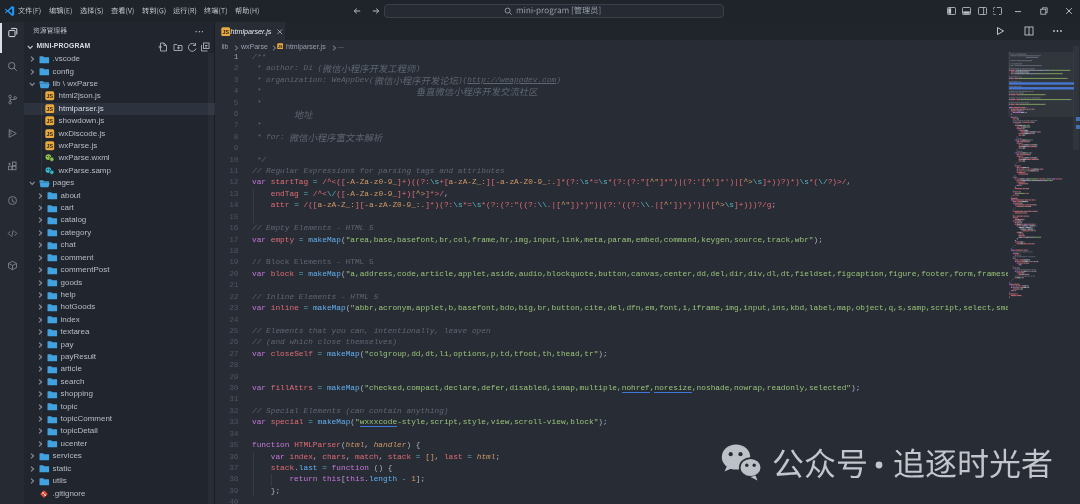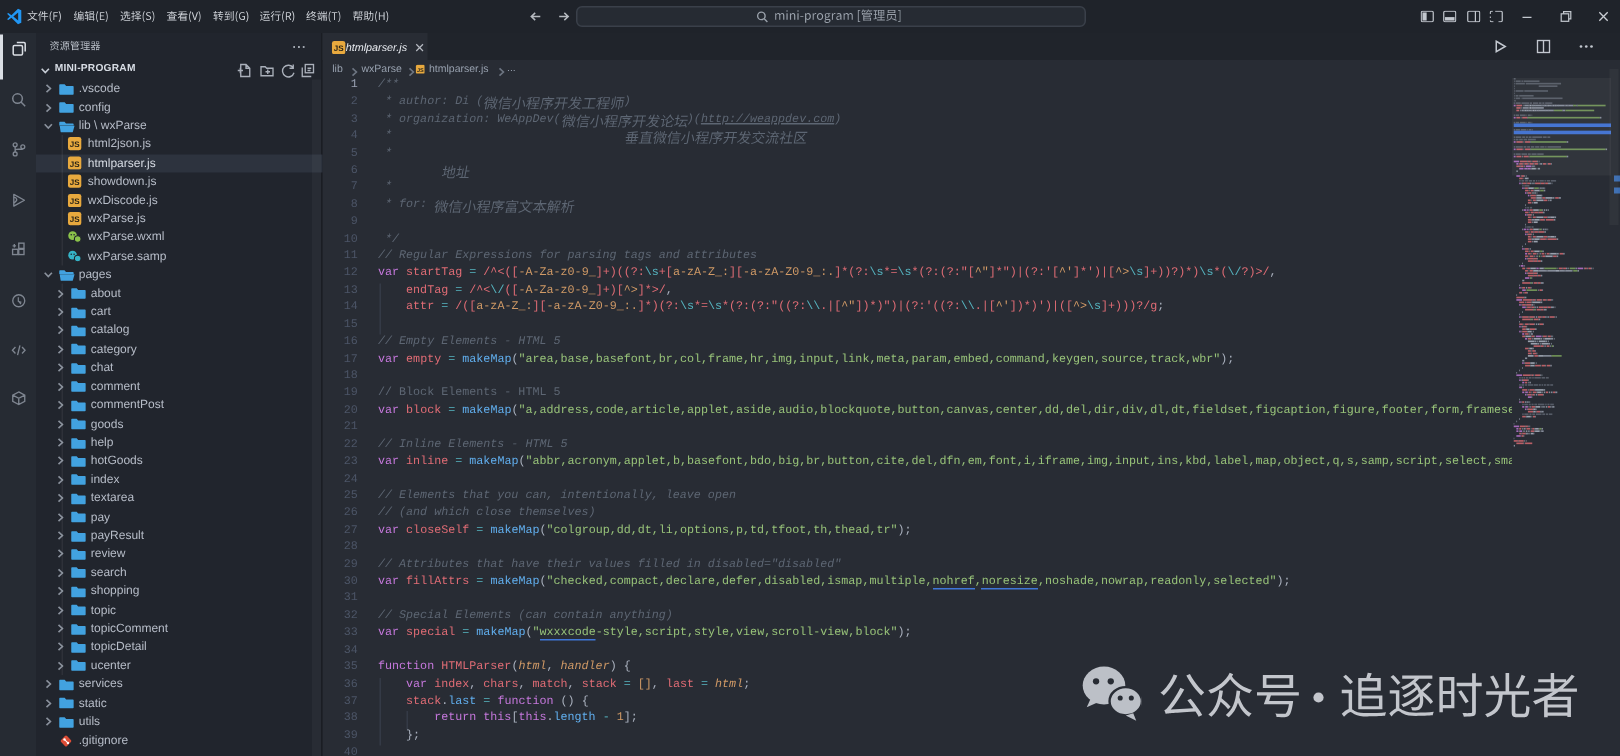--- a/index.html
+++ b/index.html
@@ -305,21 +305,21 @@
     <svg style="position:absolute;left:46.5px;top:351.5px" width="11" height="11" viewBox="0 0 11 11">
       <path d="M1,2.2 h3.1 l1,1.1 h4.5 a0.5,0.5 0 0 1 0.5,0.5 v4.9 a0.5,0.5 0 0 1 -0.5,0.5 h-8.6 a0.5,0.5 0 0 1 -0.5,-0.5 v-6 a0.5,0.5 0 0 1 0.5,-0.5 z" fill="#42a2e0"></path>
     </svg>
     <div style="position:absolute;left:60.5px;top:351.9px;font-size:8px;line-height:10px;color:#b7bdc8;white-space:nowrap">payResult</div>
     <svg style="position:absolute;left:36.0px;top:365.4px" width="8" height="8" viewBox="0 0 8 8">
       <path d="M3,1.6 L5.6,4 L3,6.4" fill="none" stroke="#8a919c" stroke-width="1.1"></path>
     </svg>
     <svg style="position:absolute;left:46.5px;top:364.0px" width="11" height="11" viewBox="0 0 11 11">
       <path d="M1,2.2 h3.1 l1,1.1 h4.5 a0.5,0.5 0 0 1 0.5,0.5 v4.9 a0.5,0.5 0 0 1 -0.5,0.5 h-8.6 a0.5,0.5 0 0 1 -0.5,-0.5 v-6 a0.5,0.5 0 0 1 0.5,-0.5 z" fill="#42a2e0"></path>
     </svg>
-    <div style="position:absolute;left:60.5px;top:364.4px;font-size:8px;line-height:10px;color:#b7bdc8;white-space:nowrap">review</div>
+    <div style="position:absolute;left:60.5px;top:364.4px;font-size:8px;line-height:10px;color:#b7bdc8;white-space:nowrap">article</div>
     <svg style="position:absolute;left:36.0px;top:377.8px" width="8" height="8" viewBox="0 0 8 8">
       <path d="M3,1.6 L5.6,4 L3,6.4" fill="none" stroke="#8a919c" stroke-width="1.1"></path>
     </svg>
     <svg style="position:absolute;left:46.5px;top:376.4px" width="11" height="11" viewBox="0 0 11 11">
       <path d="M1,2.2 h3.1 l1,1.1 h4.5 a0.5,0.5 0 0 1 0.5,0.5 v4.9 a0.5,0.5 0 0 1 -0.5,0.5 h-8.6 a0.5,0.5 0 0 1 -0.5,-0.5 v-6 a0.5,0.5 0 0 1 0.5,-0.5 z" fill="#42a2e0"></path>
     </svg>
     <div style="position:absolute;left:60.5px;top:376.8px;font-size:8px;line-height:10px;color:#b7bdc8;white-space:nowrap">search</div>
     <svg style="position:absolute;left:36.0px;top:390.2px" width="8" height="8" viewBox="0 0 8 8">
       <path d="M3,1.6 L5.6,4 L3,6.4" fill="none" stroke="#8a919c" stroke-width="1.1"></path>
     </svg>
@@ -485,21 +485,20 @@
         <div class="cl" style="top:257.4px"><span style="color:#5d6673;">// Block Elements - HTML 5</span></div>
         <div class="cl" style="top:268.8px"><span style="color:#c678dd">var</span><span style="color:#abb2bf"> </span><span style="color:#e06c75">block</span><span style="color:#abb2bf"> </span><span style="color:#56b6c2">=</span><span style="color:#abb2bf"> </span><span style="color:#61afef">makeMap</span><span style="color:#abb2bf">(</span><span style="color:#98c379">"a,address,code,article,applet,aside,audio,blockquote,button,canvas,center,dd,del,dir,div,dl,dt,fieldset,figcaption,figure,footer,form,frameset,h1,h2,h3,h4,h5,h6,header,hgroup,hr,li,map,menu,noframes,noscript,object,ol,output,p,pre,section,table,tbody,td,tfoot,th,thead,tr,ul,video"</span></div>
         <div class="cl" style="top:280.2px"></div>
         <div class="cl" style="top:291.6px"><span style="color:#5d6673;font-style:italic">// Inline Elements - HTML 5</span></div>
         <div class="cl" style="top:303.0px"><span style="color:#c678dd">var</span><span style="color:#abb2bf"> </span><span style="color:#e06c75">inline</span><span style="color:#abb2bf"> </span><span style="color:#56b6c2">=</span><span style="color:#abb2bf"> </span><span style="color:#61afef">makeMap</span><span style="color:#abb2bf">(</span><span style="color:#98c379">"abbr,acronym,applet,b,basefont,bdo,big,br,button,cite,del,dfn,em,font,i,iframe,img,input,ins,kbd,label,map,object,q,s,samp,script,select,small,span,strike,strong,sub,sup,textarea,tt,u,var"</span></div>
         <div class="cl" style="top:314.5px"></div>
         <div class="cl" style="top:325.9px"><span style="color:#5d6673;font-style:italic">// Elements that you can, intentionally, leave open</span></div>
         <div class="cl" style="top:337.3px"><span style="color:#5d6673;font-style:italic">// (and which close themselves)</span></div>
         <div class="cl" style="top:348.7px"><span style="color:#c678dd">var</span><span style="color:#abb2bf"> </span><span style="color:#e06c75">closeSelf</span><span style="color:#abb2bf"> </span><span style="color:#56b6c2">=</span><span style="color:#abb2bf"> </span><span style="color:#61afef">makeMap</span><span style="color:#abb2bf">(</span><span style="color:#98c379">"colgroup,dd,dt,li,options,p,td,tfoot,th,thead,tr"</span><span style="color:#abb2bf">);</span></div>
         <div class="cl" style="top:360.1px"></div>
-        <div class="cl" style="top:371.6px"><span style="color:#5d6673;font-style:italic">// Attributes that have their values filled in disabled="disabled"</span></div>
         <div class="cl" style="top:383.0px"><span style="color:#c678dd">var</span><span style="color:#abb2bf"> </span><span style="color:#e06c75">fillAttrs</span><span style="color:#abb2bf"> </span><span style="color:#56b6c2">=</span><span style="color:#abb2bf"> </span><span style="color:#61afef">makeMap</span><span style="color:#abb2bf">(</span><span style="color:#98c379">"checked,compact,declare,defer,disabled,ismap,multiple,</span><span style="color:#98c379;border-bottom:1px solid #3f76d8">nohref</span><span style="color:#98c379">,</span><span style="color:#98c379;border-bottom:1px solid #3f76d8">noresize</span><span style="color:#98c379">,noshade,nowrap,readonly,selected"</span><span style="color:#abb2bf">);</span></div>
         <div class="cl" style="top:394.4px"></div>
         <div class="cl" style="top:405.8px"><span style="color:#5d6673;font-style:italic">// Special Elements (can contain anything)</span></div>
         <div class="cl" style="top:417.2px"><span style="color:#c678dd">var</span><span style="color:#abb2bf"> </span><span style="color:#e06c75">special</span><span style="color:#abb2bf"> </span><span style="color:#56b6c2">=</span><span style="color:#abb2bf"> </span><span style="color:#61afef">makeMap</span><span style="color:#abb2bf">(</span><span style="color:#98c379">"</span><span style="color:#98c379;border-bottom:1px solid #3f76d8">wxxxcode</span><span style="color:#98c379">-style,script,style,view,scroll-view,block"</span><span style="color:#abb2bf">);</span></div>
         <div class="cl" style="top:428.7px"></div>
         <div class="cl" style="top:440.1px"><span style="color:#c678dd">function</span><span style="color:#abb2bf"> </span><span style="color:#e06c75">HTMLParser</span><span style="color:#abb2bf">(</span><span style="color:#d19a66;font-style:italic">html</span><span style="color:#abb2bf">, </span><span style="color:#d19a66;font-style:italic">handler</span><span style="color:#abb2bf">) {</span></div>
         <div class="cl" style="top:451.5px"><span style="color:#abb2bf">    </span><span style="color:#c678dd">var</span><span style="color:#abb2bf"> </span><span style="color:#e06c75">index</span><span style="color:#abb2bf">, </span><span style="color:#e06c75">chars</span><span style="color:#abb2bf">, </span><span style="color:#e06c75">match</span><span style="color:#abb2bf">, </span><span style="color:#e06c75">stack</span><span style="color:#abb2bf"> </span><span style="color:#56b6c2">=</span><span style="color:#abb2bf"> </span><span style="color:#d19a66">[]</span><span style="color:#abb2bf">, </span><span style="color:#e06c75">last</span><span style="color:#abb2bf"> </span><span style="color:#56b6c2">=</span><span style="color:#abb2bf"> </span><span style="color:#d19a66;font-style:italic">html</span><span style="color:#abb2bf">;</span></div>
         <div class="cl" style="top:462.9px"><span style="color:#abb2bf">    </span><span style="color:#e06c75">stack</span><span style="color:#abb2bf">.</span><span style="color:#61afef">last</span><span style="color:#abb2bf"> </span><span style="color:#56b6c2">=</span><span style="color:#abb2bf"> </span><span style="color:#c678dd">function</span><span style="color:#abb2bf"> </span><span style="color:#abb2bf">()</span><span style="color:#abb2bf"> {</span></div>
         <div class="cl" style="top:474.3px"><span style="color:#abb2bf">        </span><span style="color:#c678dd">return</span><span style="color:#abb2bf"> </span><span style="color:#c678dd">this</span><span style="color:#abb2bf">[</span><span style="color:#c678dd">this</span><span style="color:#abb2bf">.</span><span style="color:#61afef">length</span><span style="color:#abb2bf"> </span><span style="color:#56b6c2">-</span><span style="color:#abb2bf"> </span><span style="color:#d19a66">1</span><span style="color:#abb2bf">];</span></div>
         <div class="cl" style="top:485.8px"><span style="color:#abb2bf">    };</span></div>

